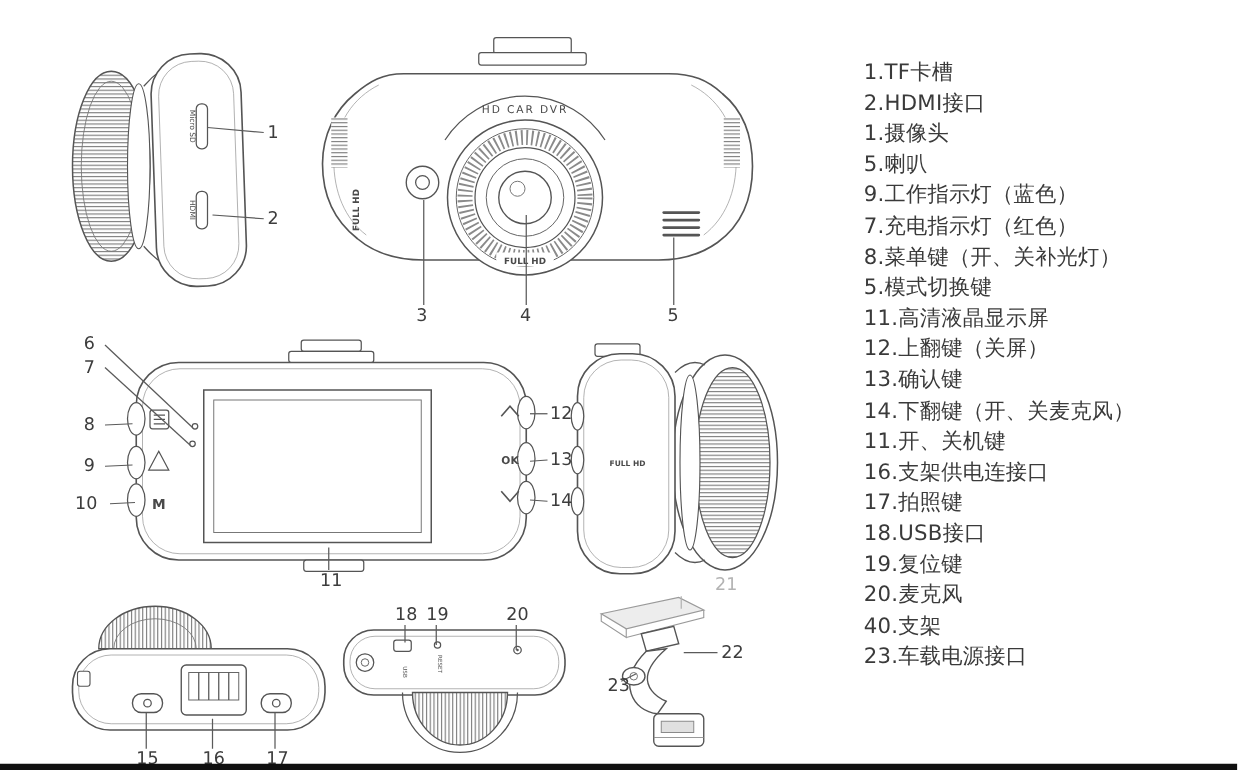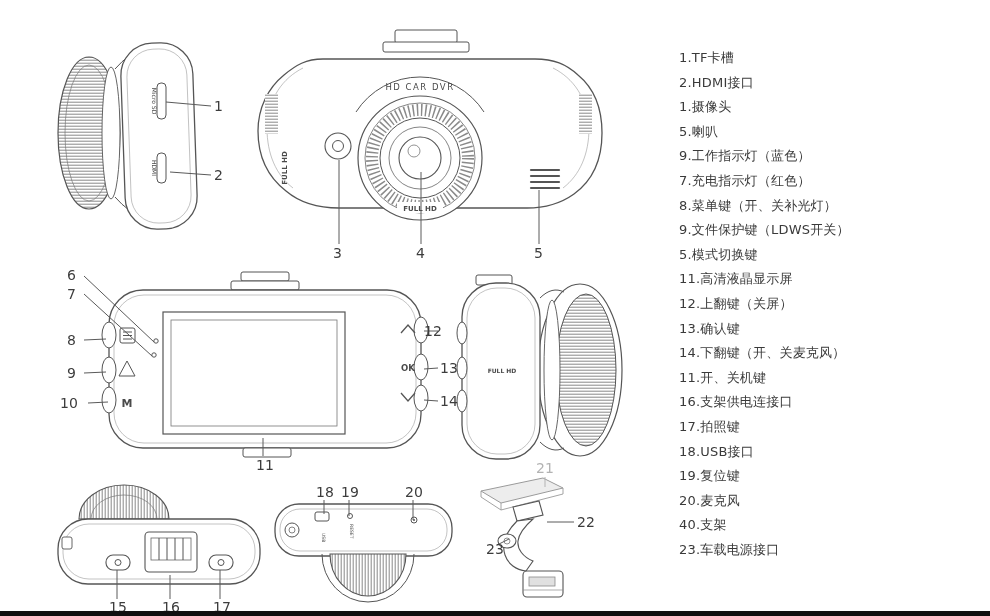--- a/index.html
+++ b/index.html
@@ -6,25 +6,25 @@
   html,body { margin:0; padding:0; background:#ffffff; }
   .page {
     position:relative; width:990px; height:616px; background:#ffffff;
     overflow:hidden; font-family:"DejaVu Sans","Liberation Sans",sans-serif;
   }
   .drawing { position:absolute; }
   svg { display:block; }
   svg text { font-family:"DejaVu Sans","Liberation Sans",sans-serif; fill:#4a4a4a; }
   .overlay { position:absolute; left:0; top:0; pointer-events:none; z-index:5; }
   .co { position:absolute; z-index:6; font-size:14px; line-height:14px; color:#3d3d3d; }
-  .co.muted { color:#b3b3b3; }
+  .co.muted { color:#b3b3b3;margin-left:36px; }
   .parts-list { position:absolute; left:679px; top:46px; z-index:4; }
   .part-line {
-    font-size:13px; line-height:24.6px; color:#3a3a3a;
-    letter-spacing:0.2px; white-space:nowrap;
+    font-size:17px; line-height:24.6px; color:#3a3a3a;
+    letter-spacing:0.2px; white-space:nowrap;margin-left:12px;
   }
   .bottom-bar { position:absolute; left:0; bottom:0; width:990px; height:5px; background:#101010; z-index:8; }
 </style>
 </head>
 <body>
 
 <div class="page">
 
   <svg width="0" height="0" style="position:absolute" aria-hidden="true">
     <defs>
@@ -205,42 +205,41 @@
   <div class="co" style="left:214px;top:168px">2</div>
   <div class="co" style="left:333px;top:246px">3</div>
   <div class="co" style="left:416px;top:246px">4</div>
   <div class="co" style="left:534px;top:246px">5</div>
   <div class="co" style="left:67px;top:268px">6</div>
   <div class="co" style="left:67px;top:287px">7</div>
   <div class="co" style="left:67px;top:333px">8</div>
   <div class="co" style="left:67px;top:366px">9</div>
   <div class="co" style="left:60px;top:396px">10</div>
   <div class="co" style="left:256px;top:458px">11</div>
-  <div class="co" style="left:424px;top:324px">12</div>
+  <div class="co" style="left:440px;top:324px">12</div>
   <div class="co" style="left:440px;top:361px">13</div>
   <div class="co" style="left:440px;top:394px">14</div>
   <div class="co" style="left:109px;top:600px">15</div>
   <div class="co" style="left:162px;top:600px">16</div>
   <div class="co" style="left:213px;top:600px">17</div>
   <div class="co" style="left:316px;top:485px">18</div>
   <div class="co" style="left:341px;top:485px">19</div>
   <div class="co" style="left:405px;top:485px">20</div>
   <div class="co muted" style="left:536px;top:461px">21</div>
   <div class="co" style="left:577px;top:515px">22</div>
   <div class="co" style="left:486px;top:542px">23</div>
 
   <div class="parts-list">
     <div class="part-line">1.TF卡槽</div>
     <div class="part-line">2.HDMI接口</div>
     <div class="part-line">1.摄像头</div>
     <div class="part-line">5.喇叭</div>
     <div class="part-line">9.工作指示灯（蓝色）</div>
     <div class="part-line">7.充电指示灯（红色）</div>
     <div class="part-line">8.菜单键（开、关补光灯）</div>
-    <div class="part-line">9.文件保护键（LDWS开关）</div>
     <div class="part-line">5.模式切换键</div>
     <div class="part-line">11.高清液晶显示屏</div>
     <div class="part-line">12.上翻键（关屏）</div>
     <div class="part-line">13.确认键</div>
     <div class="part-line">14.下翻键（开、关麦克风）</div>
     <div class="part-line">11.开、关机键</div>
     <div class="part-line">16.支架供电连接口</div>
     <div class="part-line">17.拍照键</div>
     <div class="part-line">18.USB接口</div>
     <div class="part-line">19.复位键</div>

